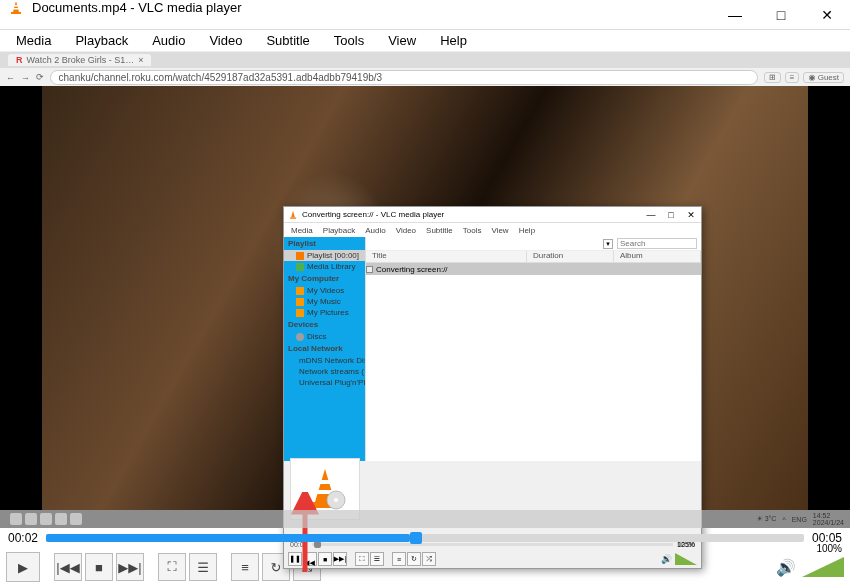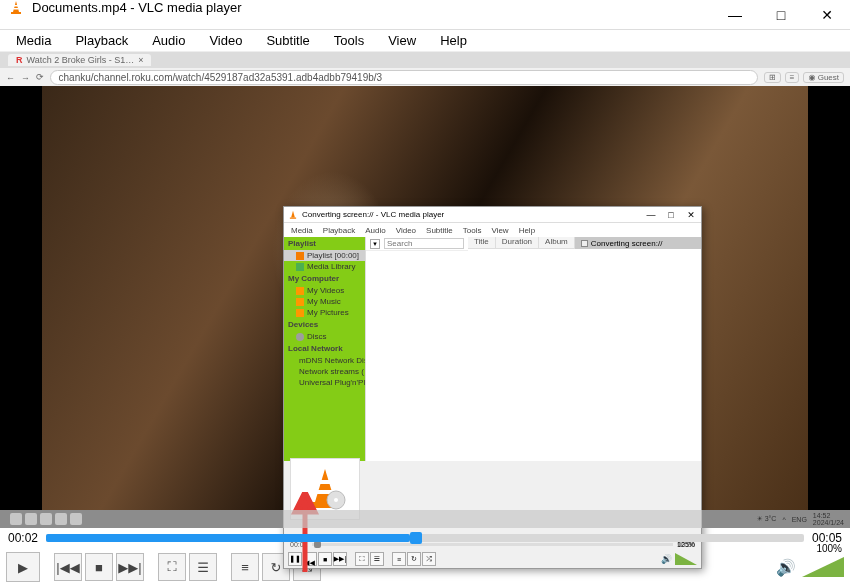--- a/index.html
+++ b/index.html
@@ -32,34 +32,34 @@
 
 .inner-vlc { position: absolute; left: 283px; top: 154px; width: 419px; height: 363px; background: #f0f0f0; border: 1px solid #999; box-shadow: 2px 2px 8px rgba(0,0,0,0.4); font-size: 9px; }
 .inner-titlebar { height: 16px; display: flex; align-items: center; padding-left: 4px; background: #fff; border-bottom: 1px solid #ddd; }
 .inner-titlebar .cone-sm { width: 10px; height: 10px; margin-right: 4px; }
 .inner-titlebar .ttl { flex: 1; font-size: 8px; }
 .inner-titlebar .wb { width: 20px; text-align: center; font-size: 9px; }
 .inner-menubar { height: 14px; display: flex; align-items: center; padding: 0 2px; background: #fff; }
 .inner-menubar span { font-size: 8px; padding: 0 5px; color: #444; }
 
 .inner-body { display: flex; height: 224px; background: #fff; }
-.inner-sidebar { width: 82px; background: #84cc16; border-right: 1px solid #ddd; overflow: hidden; }
+.inner-sidebar { width: 82px; background: #0ea5e9; border-right: 1px solid #ddd; overflow: hidden; }
 .inner-sidebar .hdr { font-size: 8px; font-weight: bold; padding: 2px 4px; color: #444; }
 .inner-sidebar .itm { font-size: 8px; padding: 1px 4px 1px 12px; color: #333; display: flex; align-items: center; gap: 3px; white-space: nowrap; }
 .inner-sidebar .itm.sel { background: #d0d0d0; }
 .inner-sidebar .ico { width: 8px; height: 8px; display: inline-block; }
 
-.inner-main { flex: 1; display: flex; }
+.inner-main { flex: 1; display: flex; flex-direction: column; }
 .inner-search-row { height: 14px; display: flex; align-items: center; justify-content: flex-end; padding: 0 4px; gap: 4px; border-bottom: 1px solid #eee; }
 .inner-search-row input { width: 80px; height: 11px; font-size: 8px; border: 1px solid #ccc; padding: 0 2px; }
 .inner-search-row .sicon { width: 10px; height: 10px; border: 1px solid #aaa; font-size: 7px; text-align: center; line-height: 8px; }
 .inner-cols { height: 12px; display: flex; background: #f4f4f4; border-bottom: 1px solid #ddd; font-size: 8px; color: #555; }
 .inner-cols div { padding: 0 6px; border-right: 1px solid #ddd; }
 .inner-list { flex: 1; background: #fff; }
-.inner-row { height: 12px; background: #c8c8c8; display: flex; align-items: center; padding-left: 6px; font-size: 8px; gap: 3px; }
+.inner-row { height: 12px; background: #c8c8c8; display: flex; align-items: center; font-size: 8px; gap: 3px; }
 .inner-row .sq { width: 7px; height: 7px; border: 1px solid #888; background: #eee; }
 
 .inner-art { position: absolute; left: 6px; bottom: 48px; width: 70px; height: 62px; background: #fff; border: 1px solid #ddd; display: flex; align-items: center; justify-content: center; }
 
 .inner-controls { position: absolute; bottom: 0; left: 0; right: 0; height: 30px; background: #f0f0f0; border-top: 1px solid #ccc; }
 .inner-seek { height: 10px; display: flex; align-items: center; padding: 0 6px; font-size: 7px; color: #555; gap: 4px; }
 .inner-seek .track { flex: 1; height: 3px; background: #ddd; position: relative; }
 .inner-seek .knob { position: absolute; left: 2px; top: -2px; width: 7px; height: 7px; background: #888; border-radius: 2px; }
 .inner-btns { height: 20px; display: flex; align-items: center; padding: 0 4px; gap: 1px; }
 .inner-btns .b { width: 14px; height: 14px; border: 1px solid #aaa; background: #f8f8f8; font-size: 7px; display: flex; align-items: center; justify-content: center; }

